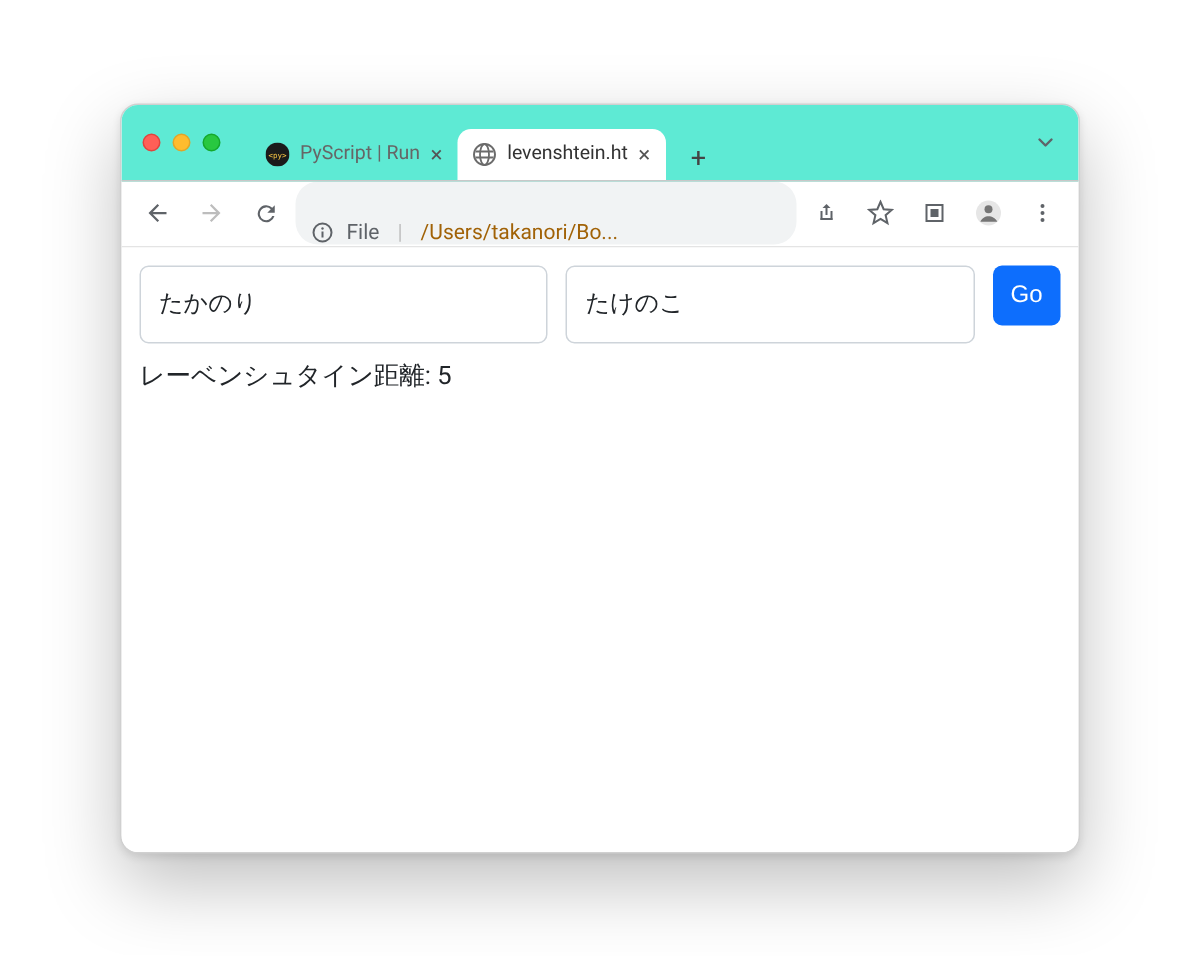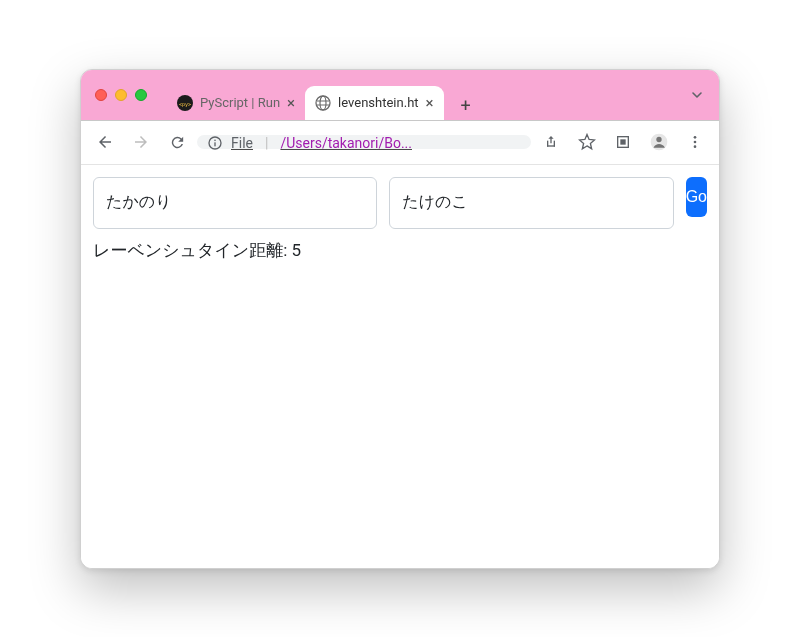--- a/index.html
+++ b/index.html
@@ -20,21 +20,21 @@
     box-shadow: 0 20px 50px rgba(0,0,0,0.25), 0 2px 6px rgba(0,0,0,0.1);
     border: 1px solid #d0d0d0;
     overflow: hidden;
     display: flex;
     flex-direction: column;
   }
   .titlebar {
     height: 51px;
     display: flex;
     align-items: center;
-    background: #f9a8d4;
+    background: #5eead4;
     border-bottom: 1px solid #c8c8c8;
     position: relative;
   }
   .traffic {
     display: flex;
     gap: 8px;
     padding-left: 14px;
     align-items: center;
   }
   .dot { width: 12px; height: 12px; border-radius: 50%; }
@@ -97,36 +97,35 @@
   .tbtn {
     width: 32px; height: 30px;
     display: flex; align-items: center; justify-content: center;
     color: #5f6368;
     border-radius: 50%;
     flex-shrink: 0;
   }
   .tbtn.disabled { color: #b8b8b8; }
   .addressbar {
     flex: 1;
-    height: 14px;
+    height: 42px;
     background: #f1f3f4;
     border-radius: 15px;
     display: flex;
-    align-items: flex-start;
+    align-items: flex-end;
     padding: 0 10px;
     gap: 8px;
     font-size: 14px;
     color: #4a4a4a;
     min-width: 0;
-    text-decoration: underline;
   }
   .addr-info { color: #5f6368; display: flex; align-items: center; }
   .addr-prefix { color: #5f6368; }
   .addr-sep { color: #c0c0c0; margin: 0 4px; }
-  .addr-path { color: #a21caf; overflow: hidden; text-overflow: ellipsis; white-space: nowrap; }
+  .addr-path { color: #a16207; overflow: hidden; text-overflow: ellipsis; white-space: nowrap; }
   .content {
     flex: 1;
     padding: 12px;
     background: #fff;
   }
   .form-row {
     display: flex;
     gap: 12px;
     align-items: stretch;
   }
@@ -138,21 +137,21 @@
     padding: 6px 12px;
     font-size: 16px;
     color: #212529;
     background: #fff;
   }
   .go-btn {
     background: #0d6efd;
     color: #fff;
     border: none;
     border-radius: 6px;
-    padding: 0 0;
+    padding: 0 12px;
     font-size: 16px;
     height: 40px;
     cursor: pointer;
   }
   .result {
     margin-top: 10px;
     font-size: 17px;
     color: #212529;
   }
   svg { display: block; }

